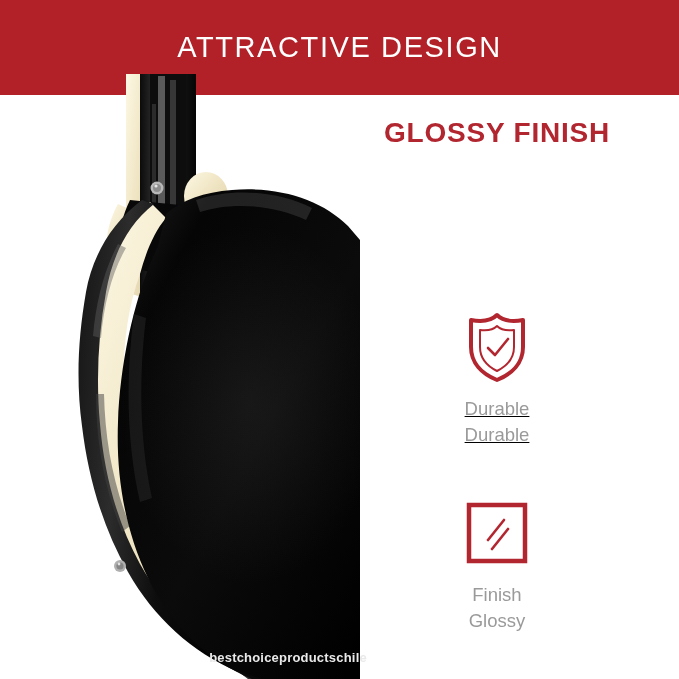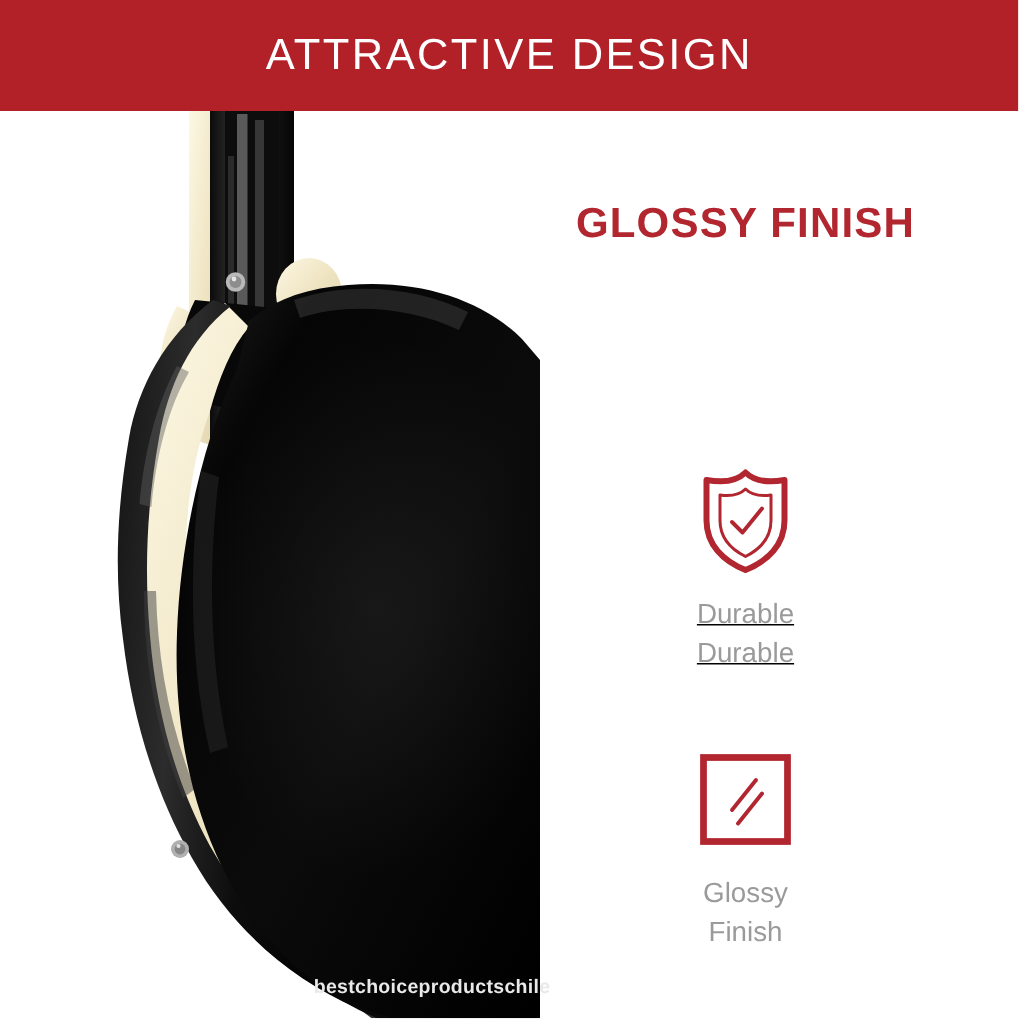--- a/index.html
+++ b/index.html
@@ -19,21 +19,21 @@
     height: 679px;
     background: #ffffff;
     overflow: hidden;
   }
 
   
   .banner {
     position: absolute;
     left: 0; top: 0;
     width: 679px;
-    height: 74px;
+    height: 95px;
     background: #b22028;
     display: flex;
     align-items: center;
     justify-content: center;
   }
   .banner-title {
     color: #ffffff;
     font-size: 29px;
     letter-spacing: 1.6px;
     font-weight: 400;
@@ -59,21 +59,20 @@
     text-align: center;
   }
 
   .headline {
     color: #b22630;
     font-size: 28px;
     font-weight: 700;
     letter-spacing: 0.8px;
     line-height: 1.1;
     white-space: nowrap;
-    margin-top: 16px;
   }
 
   .subcopy {
     margin-top: 14px;
     color: #8c8c8c;
     font-size: 18.5px;
     line-height: 1.42;
     font-weight: 400;
   }
   .subcopy div { white-space: nowrap; }
@@ -274,20 +273,20 @@
 
   <div class="feature feature-gloss">
     <div class="feature-icon">
       <svg width="62" height="62" viewBox="0 0 62 62" xmlns="http://www.w3.org/2000/svg">
         <rect x="3" y="3" width="56" height="56" fill="none" stroke="#b22630" stroke-width="4.5"></rect>
         <path d="M38 18 L22 38" stroke="#b22630" stroke-width="2.6" stroke-linecap="round"></path>
         <path d="M42 27 L26 47" stroke="#b22630" stroke-width="2.6" stroke-linecap="round"></path>
       </svg>
     </div>
     <div class="feature-label">
+      <div>Finish</div>
       <div>Glossy</div>
-      <div>Finish</div>
     </div>
   </div>
 
   <div class="watermark">bestchoiceproductschile</div>
 
 </div>
 
 </body></html>

